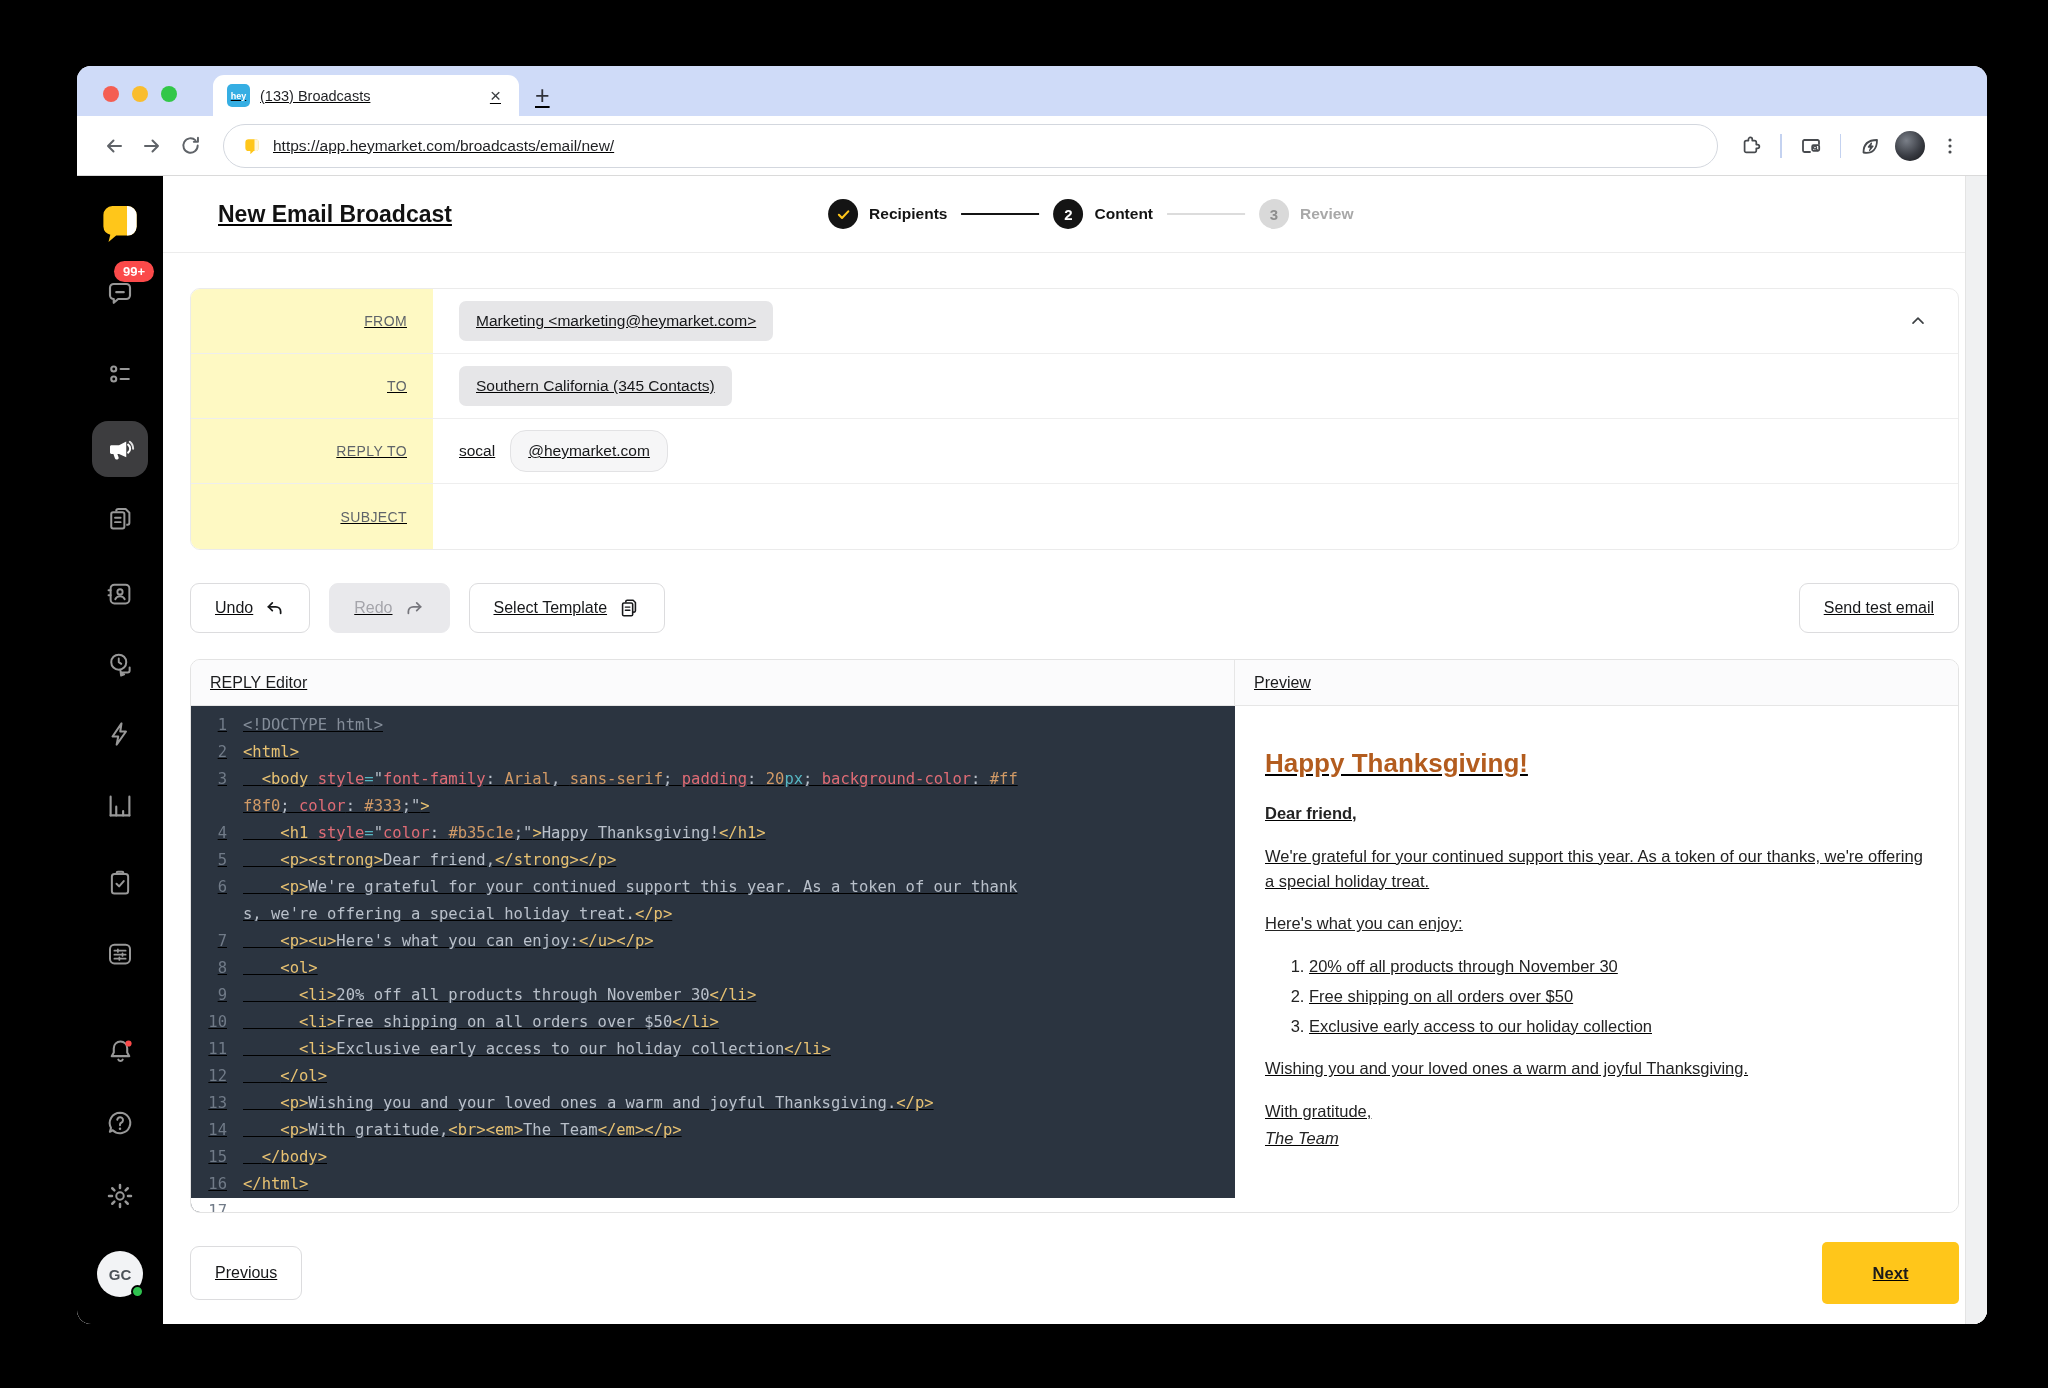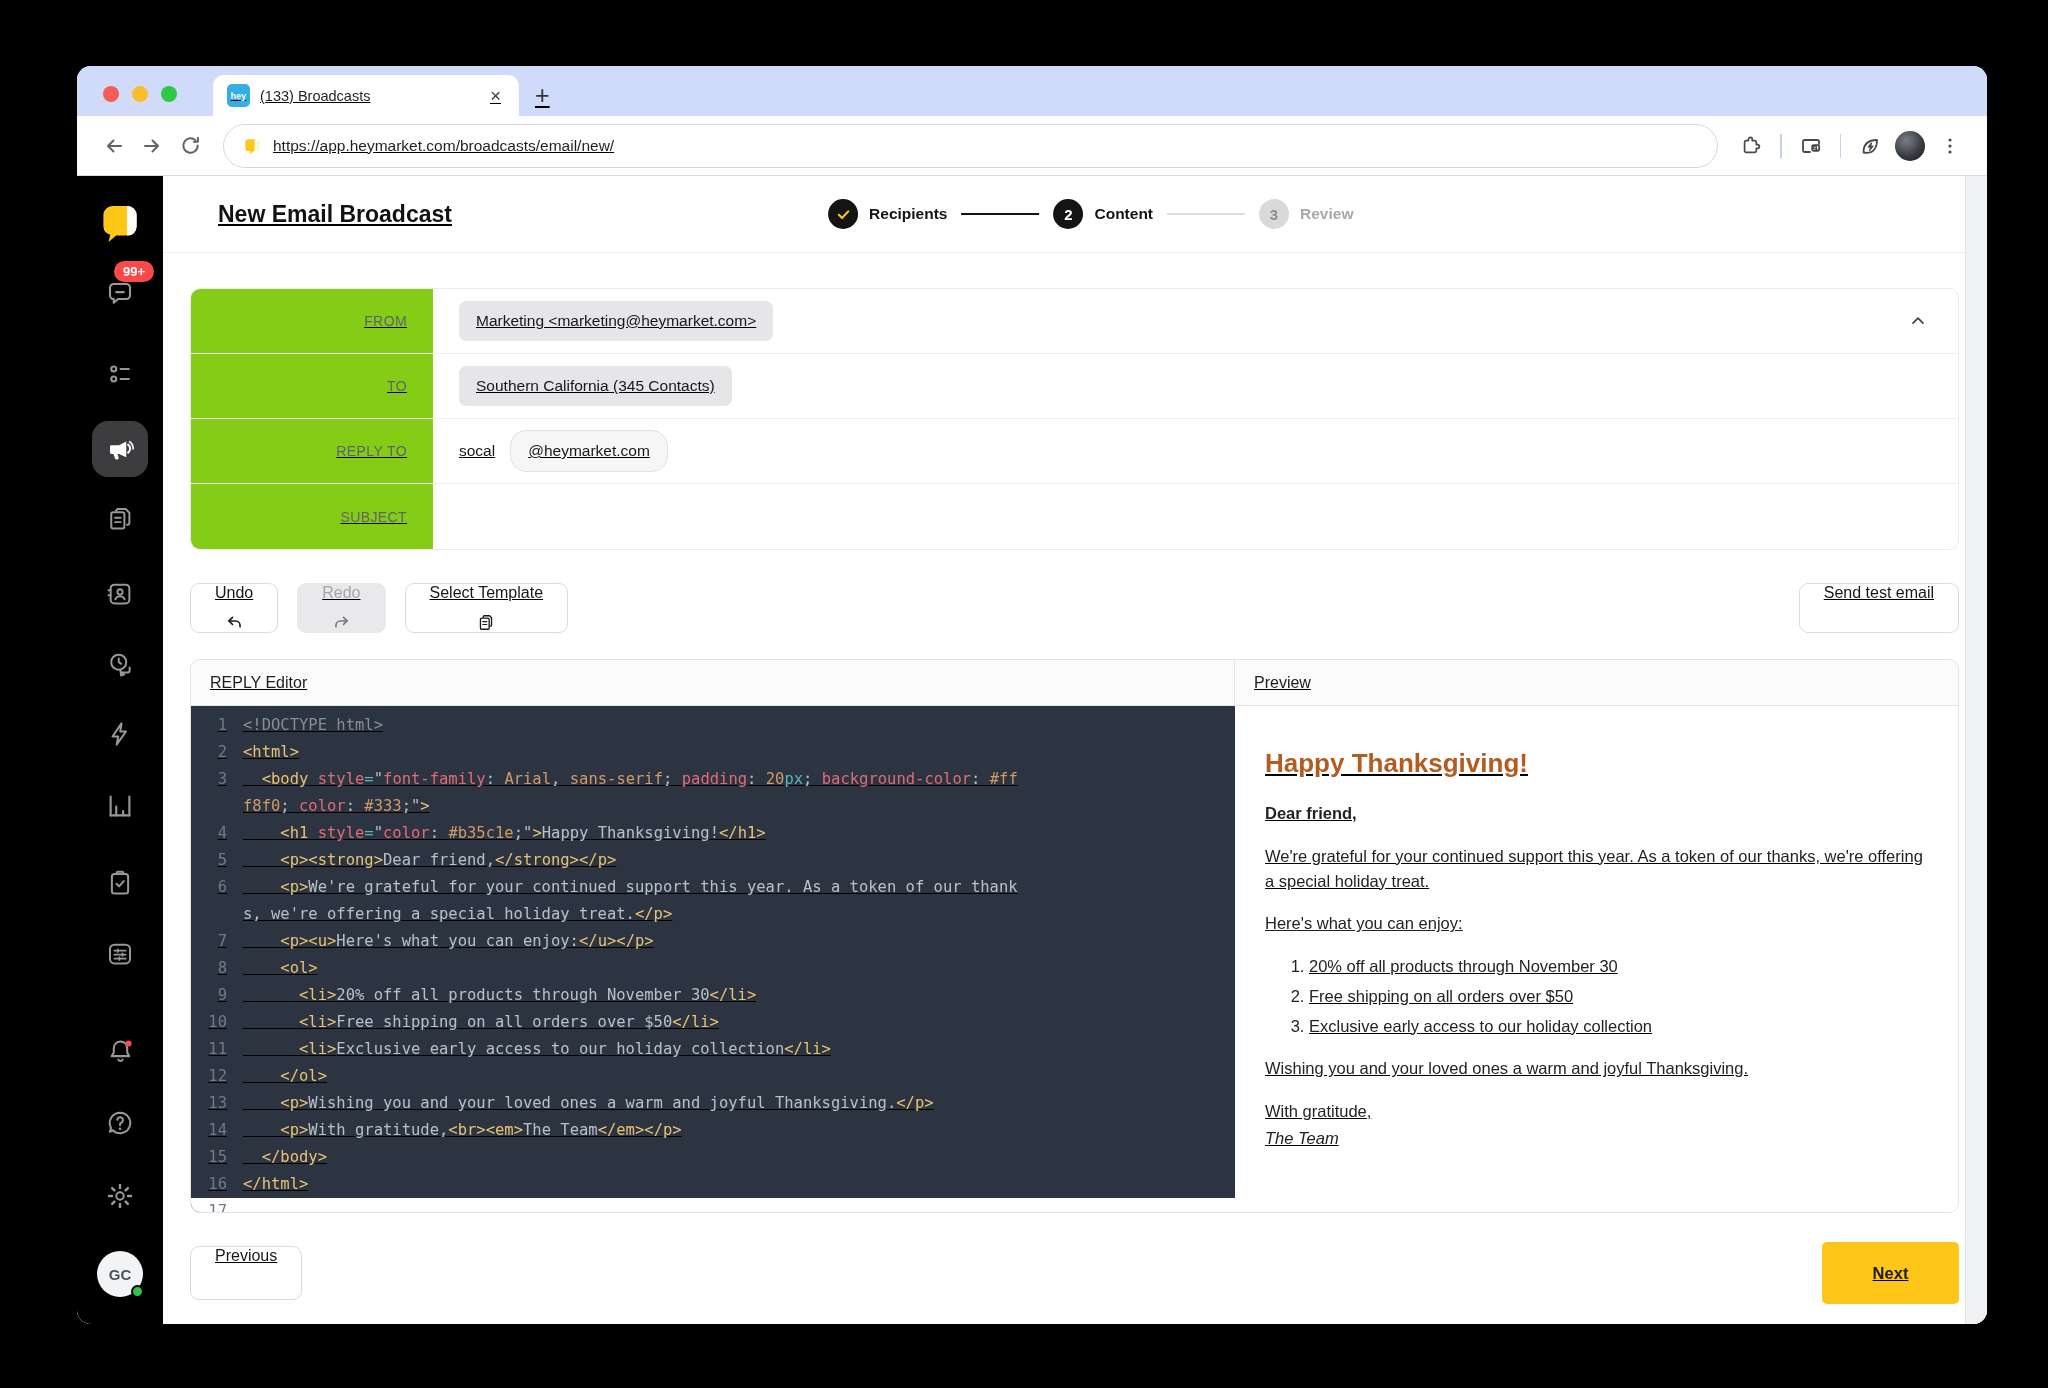--- a/index.html
+++ b/index.html
@@ -58,33 +58,33 @@
   .sc-done,.sc-current{background:#141414;color:#fff;}
   .sc-next{background:#d9d9d9;color:#8d8d8d;}
   .step-label{font-size:15.5px;font-weight:bold;color:#141414;white-space:nowrap;}
   .step-label.dim{color:#a8a8a8;}
   .connector{width:78px;height:2px;background:#141414;}
   .connector.dim{background:#dcdcdc;}
   
   .formcard{margin:35px 28px 0 27px;border:1px solid #ebebeb;border-radius:10px;overflow:hidden;}
   .frow{display:flex;align-items:stretch;border-bottom:1px solid #eeeeee;min-height:65px;}
   .frow:last-child{border-bottom:none;}
-  .flabel{width:242px;background:#84cc16;display:flex;align-items:center;justify-content:flex-end;
+  .flabel{width:242px;background:#fef9c3;display:flex;align-items:center;justify-content:flex-end;
           padding-right:26px;font-size:14px;font-weight:500;color:#5f6469;letter-spacing:.4px;flex:none;}
   .fvalue{flex:1;display:flex;align-items:center;padding:0 26px;gap:15px;}
   .chip{background:#e6e6e8;border-radius:7px;padding:11px 17px;font-size:15.5px;color:#17181a;
         font-weight:500;white-space:nowrap;}
   .chip-light{background:#f6f6f7;border:1px solid #e2e2e4;border-radius:16px;}
   .plaintext{font-size:15.5px;color:#17181a;}
   .collapse{margin-left:auto;display:flex;align-items:center;padding-right:4px;}
   
   .actions{margin:33px 28px 0 27px;display:flex;align-items:center;gap:19px;}
   .btn{height:50px;padding:0 24px;border:1px solid #dcdcde;border-radius:9px;background:#fff;
        display:flex;align-items:center;gap:11px;font-size:16px;font-weight:500;color:#17181a;
-       font-family:"Liberation Sans",sans-serif;flex-direction:column;}
+       font-family:"Liberation Sans",sans-serif;}
   .btn-disabled{background:#e9e9ec;border-color:#e9e9ec;color:#a5a5ab;}
   .spacer{flex:1;}
   
   .editorcard{margin:26px 28px 0 27px;height:554px;border:1px solid #e3e3e3;border-radius:10px;
               overflow:hidden;display:flex;flex-direction:column;}
   .paneheads{height:46px;display:flex;border-bottom:1px solid #e6e6e6;background:#fbfbfc;flex:none;}
   .ph{display:flex;align-items:center;padding:0 19px;font-size:16px;color:#1b1c1e;}
   .ph-left{width:1044px;border-right:1px solid #e6e6e6;flex:none;}
   .panes{flex:1;display:flex;overflow:hidden;}
   .codepane{width:1044px;flex:none;background:#2b3440;padding-top:6px;overflow:hidden;

